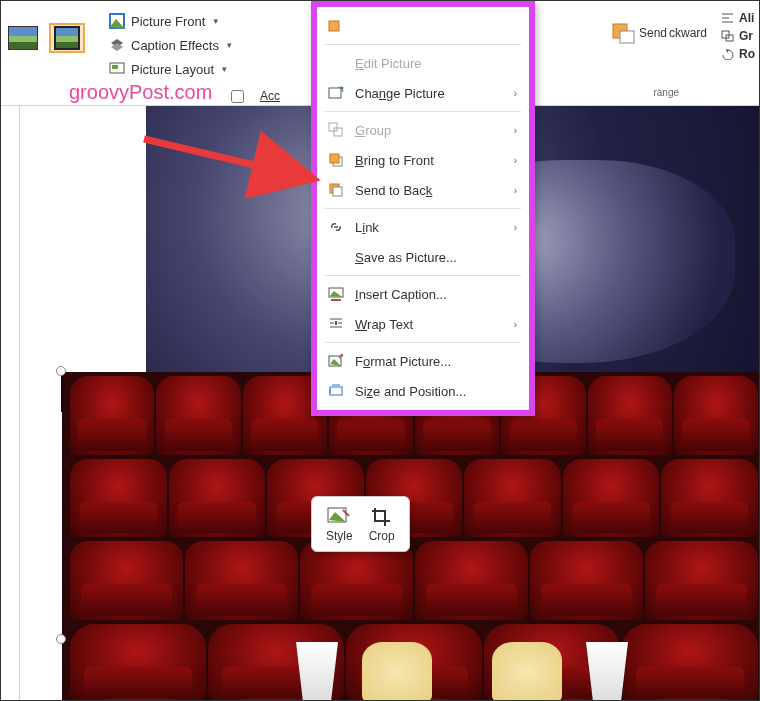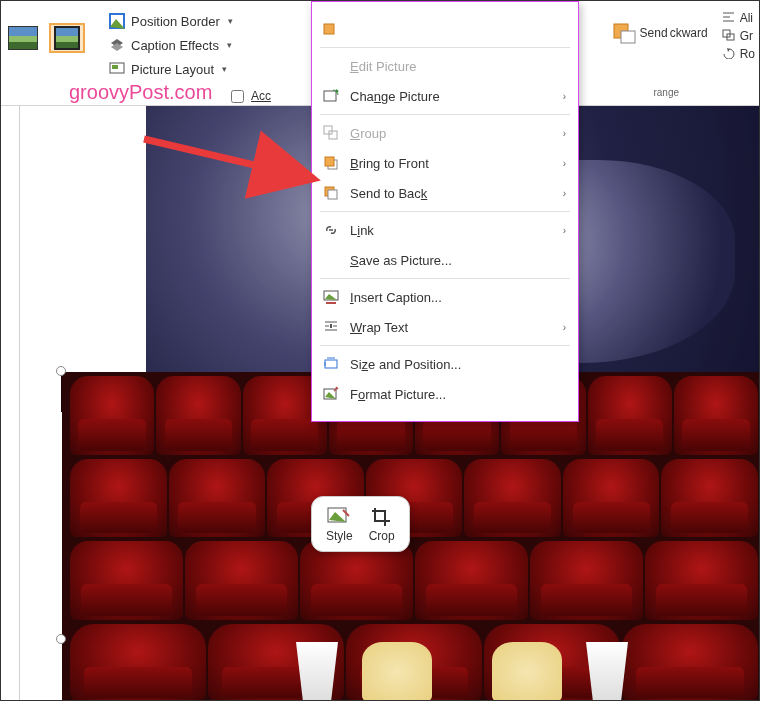--- a/index.html
+++ b/index.html
@@ -11,58 +11,58 @@
     .thumb { width: 36px; height: 30px; display: flex; align-items: center; justify-content: center; }
     .thumb.selected { border: 2px solid #f1a94e; background: #fde6c7; padding: 3px; }
     .thumb-inner { width: 30px; height: 24px; background: linear-gradient(#5a8fc8 0 40%, #8fbe6a 40% 70%, #3d6b2e 70% 100%); border: 1px solid #333; }
     .thumb.selected .thumb-inner { border: 2px solid #222; }
     
     .ribbon-group { margin-left: 20px; display: flex; flex-direction: column; gap: 4px; padding-top: 6px; }
     .ribbon-item { display: flex; align-items: center; gap: 6px; font-size: 13px; cursor: pointer; padding: 2px 4px; }
     .ribbon-item .chev { font-size: 9px; color: #555; margin-left: 2px; }
     .ribbon-icon { width: 16px; height: 16px; display: inline-flex; align-items: center; justify-content: center; }
     
-    .acc-check { position: absolute; left: 230px; top: 88px; display: flex; align-items: flex-end; gap: 7px; font-size: 12px; text-decoration: underline; }
+    .acc-check { position: absolute; left: 230px; top: 88px; display: flex; align-items: flex-end; gap: 16px; font-size: 12px; text-decoration: underline; }
     
     .watermark { position: absolute; left: 68px; top: 80px; font-family: Liberation Sans, sans-serif; font-size: 20px; color: #ec4899; z-index: 2; }
     
     .ribbon-right { position: absolute; right: 0; top: 4px; display: flex; gap: 8px; padding-right: 4px; }
     .rb-btn { display: flex; flex-direction: row; align-items: center; font-size: 12px; gap: 2px; padding: 4px 6px; text-align: center; }
     .rb-btn .icon-lg { width: 28px; height: 26px; display: flex; align-items: center; justify-content: center; }
     .rb-mini { display: flex; flex-direction: column; gap: 4px; font-size: 12px; padding-top: 6px; }
-    .rb-mini-item { display: flex; gap: 4px; }
+    .rb-mini-item { display: flex; align-items: center; gap: 4px; font-weight: bold; }
     
     .canvas { position: absolute; left: 0; top: 105px; right: 0; bottom: 0; background: #fff; }
     .ruler-edge { position: absolute; left: 18px; top: 0; width: 1px; height: 100%; background: #d0d0d0; }
     .page-area { position: absolute; left: 30px; top: 0; right: 0; bottom: 0; }
     
     .img-blue { position: absolute; left: 115px; top: 0; width: 620px; height: 270px; background: radial-gradient(circle at 30% 40%, #8a8aa5 0%, #4a4a70 30%, #2a2a4a 60%, #1e1e38 100%); filter: contrast(1.1); }
     .img-blue::before { content: ""; position: absolute; left: 40%; top: 20%; width: 55%; height: 75%; background: radial-gradient(circle at 40% 40%, #9a9ab5 0%, #5a5a80 40%, #2a2a4a 80%); border-radius: 50% 40% 45% 50%; }
     
     .img-red { position: absolute; left: 30px; top: 265px; width: 706px; height: 332px; background: linear-gradient(#1a0404 0 12%, transparent 12%); border: 1px solid transparent; }
     .seats-bg { position: absolute; inset: 0; background: #2a0606; display: flex; flex-direction: column; }
     .seat-row { flex: 1; display: flex; gap: 2px; padding: 0 8px; }
     .seat { flex: 1; background: radial-gradient(ellipse at 50% 35%, #b01515 0%, #6a0808 60%, #3a0404 100%); border-radius: 18px 18px 6px 6px; margin-top: 4px; position: relative; }
     .seat::after { content:""; position:absolute; left: 10%; right: 10%; top: 55%; bottom: 5%; background: linear-gradient(#8a0c0c, #4a0404); border-radius: 6px; }
     .seat-row.front .seat { border-radius: 24px 24px 10px 10px; }
     .snack { position: absolute; bottom: 0; width: 70px; height: 60px; }
     .cup { background: linear-gradient(#fff, #ddd); clip-path: polygon(20% 0, 80% 0, 70% 100%, 30% 100%); }
     .popcorn { background: radial-gradient(#f5e6b0, #e8d080); border-radius: 30% 30% 10% 10%; }
     
     .sel-handle { position: absolute; width: 10px; height: 10px; border: 1px solid #888; background: #fff; border-radius: 50%; z-index: 5; }
     
-    .context-menu { position: absolute; left: 310px; top: 0; width: 268px; background: #fff; border: 1px solid #d946ef; box-shadow: 2px 3px 8px rgba(0,0,0,0.25); z-index: 20; padding: 12px 0; }
+    .context-menu { position: absolute; left: 310px; top: 0; width: 224px; background: #fff; border: 6px solid #d946ef; box-shadow: 2px 3px 8px rgba(0,0,0,0.25); z-index: 20; padding: 4px 0; }
     .menu-item { display: flex; align-items: center; gap: 10px; padding: 6px 12px 6px 10px; font-size: 13px; cursor: pointer; position: relative; }
     .menu-item.disabled { color: #aaa; cursor: default; }
     .menu-icon { width: 18px; height: 18px; display: inline-flex; align-items: center; justify-content: center; flex-shrink: 0; }
     .menu-item .submenu-arrow { margin-left: auto; font-size: 10px; color: #666; }
     .menu-sep { height: 1px; background: #e0e0e0; margin: 3px 8px; }
     .underline { text-decoration: underline; }
     
-    .mini-toolbar { position: absolute; left: 310px; top: 495px; background: #fff; border: 1px solid #ccc; border-radius: 12px; box-shadow: 2px 3px 6px rgba(0,0,0,0.2); display: flex; gap: 8px; padding: 6px 10px; z-index: 20; }
+    .mini-toolbar { position: absolute; left: 310px; top: 495px; background: #fff; border: 1px solid #ccc; border-radius: 6px; box-shadow: 2px 3px 6px rgba(0,0,0,0.2); display: flex; gap: 8px; padding: 6px 10px; z-index: 20; }
     .mini-btn { display: flex; flex-direction: column; align-items: center; gap: 2px; font-size: 12px; cursor: pointer; padding: 2px 4px; }
     .mini-btn .icon-lg { width: 26px; height: 22px; display: flex; align-items: center; justify-content: center; }
     
     .arrow-annotation { position: absolute; left: 138px; top: 130px; z-index: 25; pointer-events: none; }
   </style>
 </head>
 <body>
 
 <div class="ribbon">
   <div class="style-thumbs">
@@ -74,21 +74,21 @@
       </div>
   </div>
   <div class="ribbon-group">
     <div class="ribbon-item">
       <span class="ribbon-icon">
           <svg width="16" height="16">
             <rect x="1" y="1" width="14" height="14" fill="none" stroke="#2e75d6" stroke-width="2"></rect>
             <path d="M1 14 L7 6 L16 16" fill="#6a9e3a"></path>
           </svg>
         </span>
-      <span>Position Border</span>
+      <span>Picture Front</span>
       <span class="chev">▾</span>
     </div>
     <div class="ribbon-item">
       <span class="ribbon-icon">
           <svg width="16" height="16">
             <path d="M2 6 L8 2 L14 6 L8 10 Z" fill="#666"></path>
             <path d="M2 10 L8 6 L14 10 L8 14 Z" fill="#999"></path>
           </svg>
         </span>
       <span>Caption Effects</span>
@@ -289,35 +289,35 @@
           <rect x="7" y="5" width="2" height="4" fill="#555"></rect>
         </svg>
       </span>
     <span><span class="underline">W</span>rap Text</span>
     <span class="submenu-arrow">›</span>
   </div>
   <div class="menu-sep"></div>
   <div class="menu-item">
     <span class="menu-icon">
         <svg width="16" height="16">
-          <rect x="2" y="4" width="12" height="8" fill="none" stroke="#2e75d6"></rect>
-          <path d="M4 2 H12 M2 6 V10" stroke="#2e75d6"></path>
-        </svg>
-      </span>
-    <span>Si<span class="underline">z</span>e and Position...</span>
-  </div>
-  <div class="menu-item">
-    <span class="menu-icon">
-        <svg width="16" height="16">
           <rect x="1" y="3" width="12" height="10" fill="none" stroke="#555"></rect>
           <path d="M2 11 L6 6 L13 13" fill="#6a9e3a"></path>
           <path d="M11 5 L14 2 M13 1 L15 3" stroke="#b84a4a" stroke-width="1.5"></path>
         </svg>
       </span>
     <span>F<span class="underline">o</span>rmat Picture...</span>
+  </div>
+  <div class="menu-item">
+    <span class="menu-icon">
+        <svg width="16" height="16">
+          <rect x="2" y="4" width="12" height="8" fill="none" stroke="#2e75d6"></rect>
+          <path d="M4 2 H12 M2 6 V10" stroke="#2e75d6"></path>
+        </svg>
+      </span>
+    <span>Si<span class="underline">z</span>e and Position...</span>
   </div>
 </div>
 
 <div class="mini-toolbar">
   <div class="mini-btn">
     <span class="icon-lg">
         <svg width="24" height="20">
           <rect x="1" y="2" width="18" height="14" fill="none" stroke="#555"></rect>
           <path d="M2 14 L8 6 L19 16" fill="#6a9e3a"></path>
           <path d="M16 4 L22 10" stroke="#b84a4a" stroke-width="2"></path>

